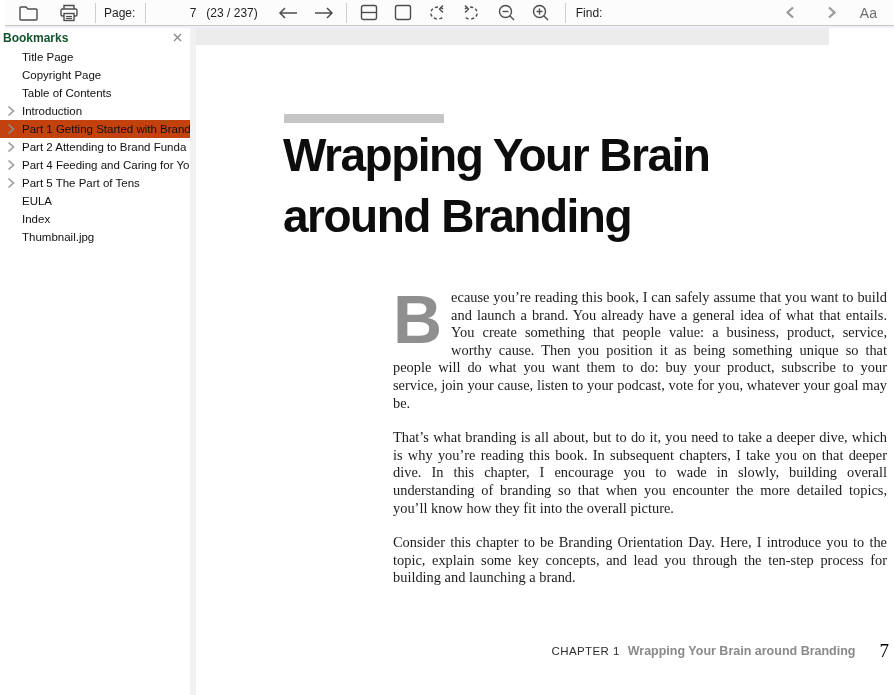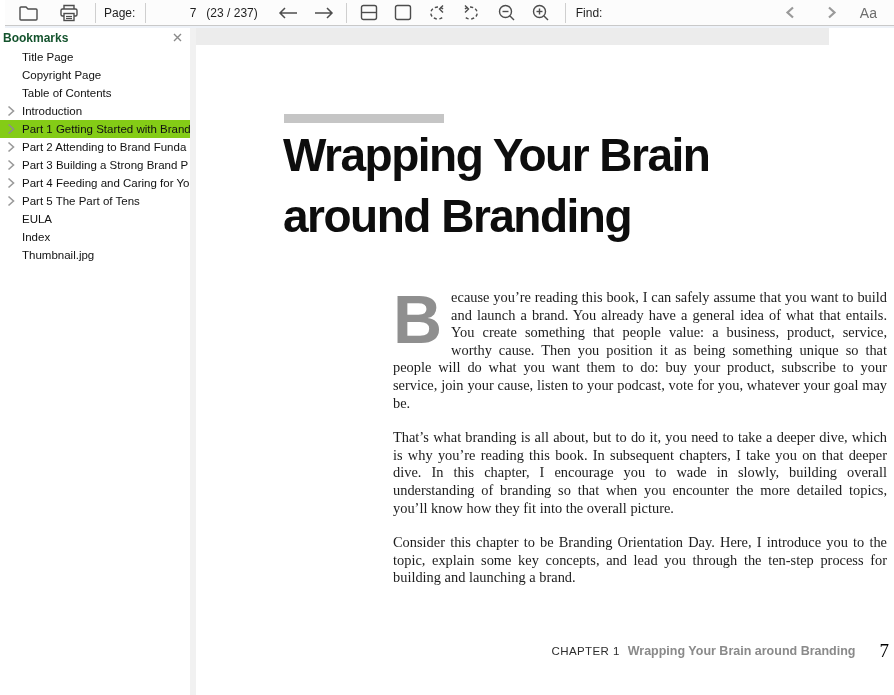--- a/index.html
+++ b/index.html
@@ -23,21 +23,21 @@
 
   
   .sidebar{position:absolute;top:25px;left:0;width:190px;bottom:0;background:#ffffff;z-index:4;}
   .sb-header{height:21px;display:flex;align-items:center;justify-content:space-between;
              padding:2px 6px 0 3px;}
   .sb-title{font-size:12px;font-weight:bold;color:#14532d;}
   .sb-close{display:flex;align-items:center;justify-content:center;width:14px;height:14px;cursor:default;}
   .sb-items{}
   .bm-row{position:relative;height:18px;line-height:18px;font-size:11.5px;color:#111;
           padding-left:22px;white-space:nowrap;overflow:hidden;cursor:default;}
-  .bm-row.selected{background:#84cc16;}
+  .bm-row.selected{background:#c2410c;}
   .bm-chev{position:absolute;left:7px;top:3px;width:8px;height:12px;}
 
   
   .splitter{position:absolute;top:25px;left:190px;width:6px;bottom:0;background:#f1f1f1;z-index:4;}
 
   
   .docarea{position:absolute;top:25px;left:196px;width:698px;bottom:0;background:#ffffff;overflow:hidden;}
   .page-top-gap{position:absolute;left:0;top:1px;width:633px;height:19px;background:#ececec;}
 
   .chapter-line{position:absolute;left:88px;top:38px;display:flex;align-items:baseline;}
@@ -201,25 +201,20 @@
         <span>Part 1 Getting Started with Brand</span></div>
       <div class="bm-row">
         <svg class="bm-chev" viewBox="0 0 8 12">
             <path d="M1.5 1.5 L6.5 6 L1.5 10.5" fill="none" stroke="#9a9a9a" stroke-width="1.6"></path>
           </svg>
         <span>Part 2 Attending to Brand Funda</span></div>
       <div class="bm-row">
         <svg class="bm-chev" viewBox="0 0 8 12">
             <path d="M1.5 1.5 L6.5 6 L1.5 10.5" fill="none" stroke="#9a9a9a" stroke-width="1.6"></path>
           </svg>
-        <span>Part 3 Building a Strong Brand P</span></div>
-      <div class="bm-row">
-        <svg class="bm-chev" viewBox="0 0 8 12">
-            <path d="M1.5 1.5 L6.5 6 L1.5 10.5" fill="none" stroke="#9a9a9a" stroke-width="1.6"></path>
-          </svg>
         <span>Part 4 Feeding and Caring for Yo</span></div>
       <div class="bm-row">
         <svg class="bm-chev" viewBox="0 0 8 12">
             <path d="M1.5 1.5 L6.5 6 L1.5 10.5" fill="none" stroke="#9a9a9a" stroke-width="1.6"></path>
           </svg>
         <span>Part 5 The Part of Tens</span></div>
       <div class="bm-row"><span>EULA</span></div>
       <div class="bm-row"><span>Index</span></div>
       <div class="bm-row"><span>Thumbnail.jpg</span></div>
     </div>

